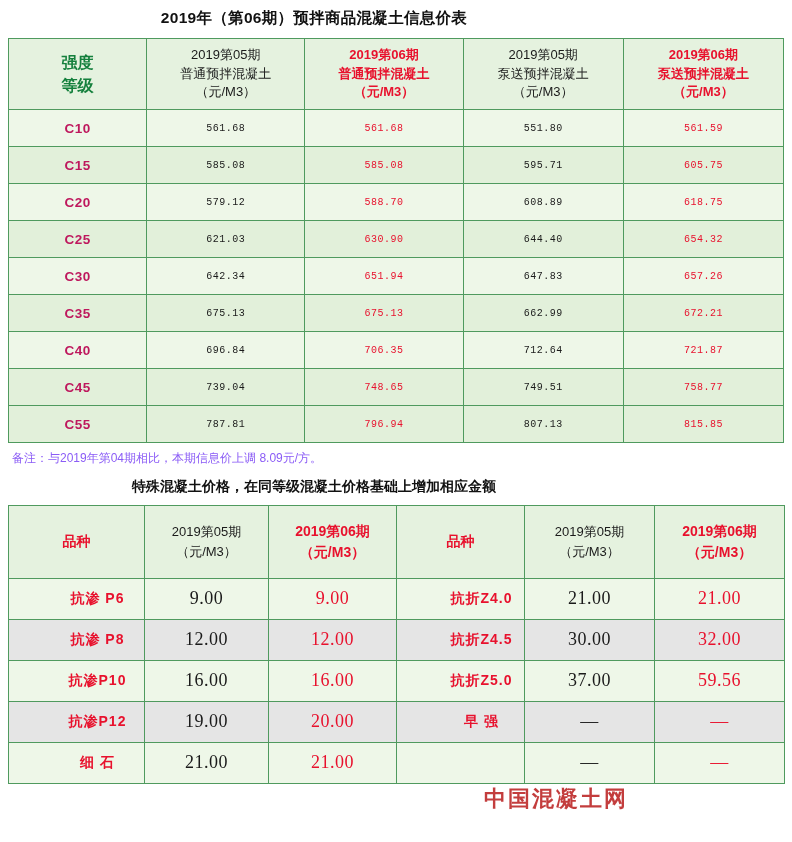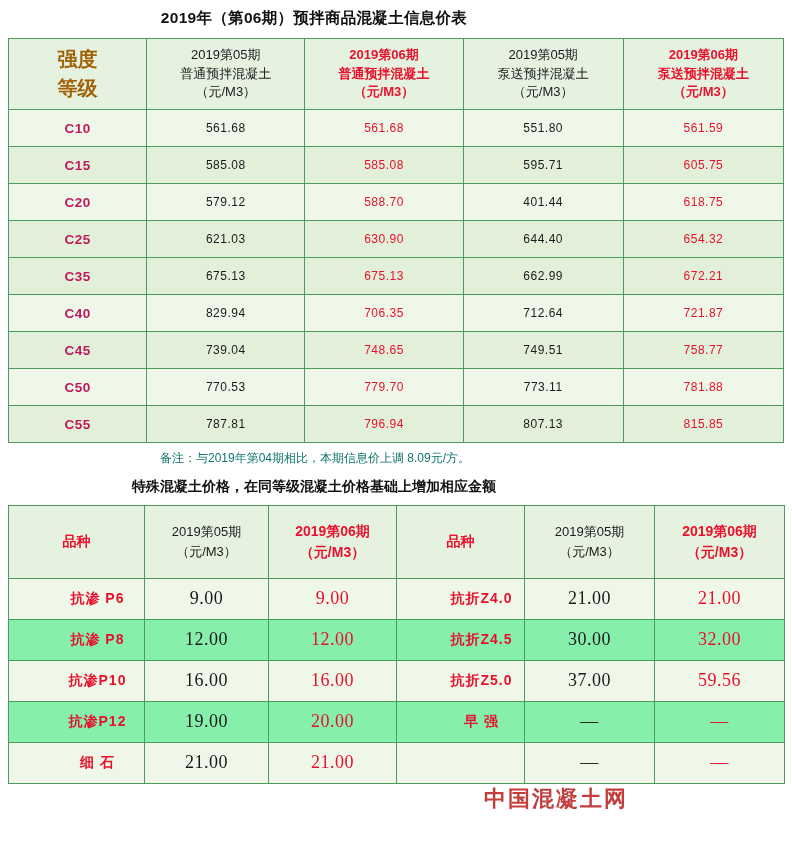--- a/index.html
+++ b/index.html
@@ -51,48 +51,47 @@
     font-size: 13px;
   }
   .t1 thead td.hdr-red {
     color: #e8112d;
     font-weight: bold;
   }
   .t1 thead td.hdr-dark {
     color: #1a1a1a;
   }
   .t1 thead td.hdr-grade {
-    color: #a16207;
-    font-weight: bold;
-    font-size: 20px;
+    color: #15803d;
+    font-weight: bold;
+    font-size: 16px;
   }
   .t1 td.cell {
     height: 34px;
-    font-size: 12px;
-    font-family: Liberation Sans, sans-serif;
+    font-size: 10px;
+    font-family: Liberation Mono, monospace;
     letter-spacing: 0.5px;
   }
   .t1 tbody tr.odd td { background: #eef7e8; }
   .t1 tbody tr.even td { background: #e2f0da; }
   .t1 td.grade {
     color: #be185d;
     font-weight: bold;
     font-family: "Liberation Sans", sans-serif;
     font-size: 13.5px;
     letter-spacing: 0.5px;
   }
   .t1 td.red { color: #e8112d; }
   .t1 td.dark { color: #1a1a1a; }
 
   .note {
     font-size: 12px;
-    color: #0f766e;
+    color: #8b5cf6;
     padding: 7px 2px 9px 4px;
     line-height: 1.4;
-    text-align: center;
   }
   .sub-title {
     text-align: center;
     font-size: 14px;
     font-weight: bold;
     color: #111111;
     padding: 2px 0 9px 0;
   }
   
   .t2 thead td {
@@ -108,21 +107,21 @@
     font-size: 14px;
   }
   .t2 thead td.hdr-dark { color: #1a1a1a; }
   .t2 td.cell {
     height: 38px;
     font-size: 18px;
     font-family: "Liberation Serif", serif;
     letter-spacing: 0.5px;
   }
   .t2 tbody tr.odd td { background: #eef7e8; }
-  .t2 tbody tr.even td { background: #86efac; }
+  .t2 tbody tr.even td { background: #e5e5e5; }
   .t2 td.name {
     color: #e8112d;
     font-weight: bold;
     font-family: "Liberation Sans", sans-serif;
     font-size: 14px;
     letter-spacing: 1px;
   }
   .t2 td.red { color: #e8112d; }
   .t2 td.dark { color: #1a1a1a; }
   .watermark {
@@ -196,57 +195,57 @@
         <td class="cell grade">C15</td>
         <td class="cell dark">585.08</td>
         <td class="cell red">585.08</td>
         <td class="cell dark">595.71</td>
         <td class="cell red">605.75</td>
       </tr>
       <tr class="odd">
         <td class="cell grade">C20</td>
         <td class="cell dark">579.12</td>
         <td class="cell red">588.70</td>
-        <td class="cell dark">401.44</td>
+        <td class="cell dark">608.89</td>
         <td class="cell red">618.75</td>
       </tr>
       <tr class="even">
         <td class="cell grade">C25</td>
         <td class="cell dark">621.03</td>
         <td class="cell red">630.90</td>
         <td class="cell dark">644.40</td>
         <td class="cell red">654.32</td>
       </tr>
+      <tr class="odd">
+        <td class="cell grade">C30</td>
+        <td class="cell dark">642.34</td>
+        <td class="cell red">651.94</td>
+        <td class="cell dark">647.83</td>
+        <td class="cell red">657.26</td>
+      </tr>
       <tr class="even">
         <td class="cell grade">C35</td>
         <td class="cell dark">675.13</td>
         <td class="cell red">675.13</td>
         <td class="cell dark">662.99</td>
         <td class="cell red">672.21</td>
       </tr>
       <tr class="odd">
         <td class="cell grade">C40</td>
-        <td class="cell dark">829.94</td>
+        <td class="cell dark">696.84</td>
         <td class="cell red">706.35</td>
         <td class="cell dark">712.64</td>
         <td class="cell red">721.87</td>
       </tr>
       <tr class="even">
         <td class="cell grade">C45</td>
         <td class="cell dark">739.04</td>
         <td class="cell red">748.65</td>
         <td class="cell dark">749.51</td>
         <td class="cell red">758.77</td>
-      </tr>
-      <tr class="odd">
-        <td class="cell grade">C50</td>
-        <td class="cell dark">770.53</td>
-        <td class="cell red">779.70</td>
-        <td class="cell dark">773.11</td>
-        <td class="cell red">781.88</td>
       </tr>
       <tr class="even">
         <td class="cell grade">C55</td>
         <td class="cell dark">787.81</td>
         <td class="cell red">796.94</td>
         <td class="cell dark">807.13</td>
         <td class="cell red">815.85</td>
       </tr>
     </tbody>
   </table>

